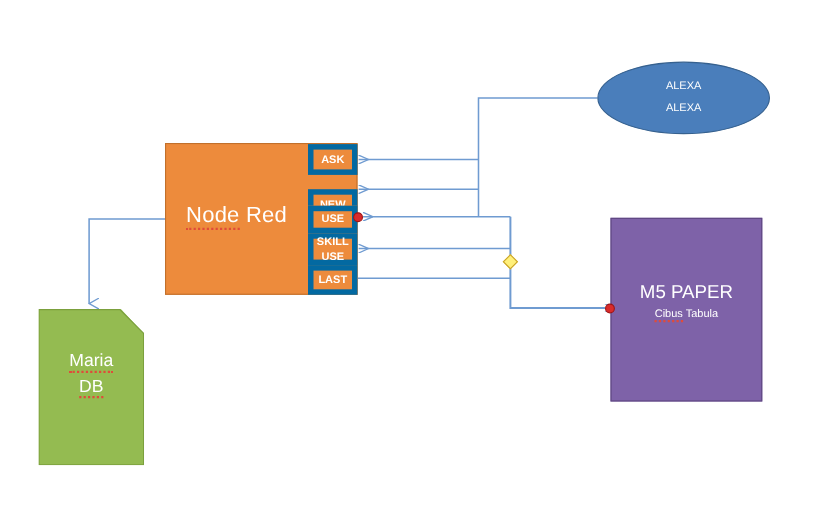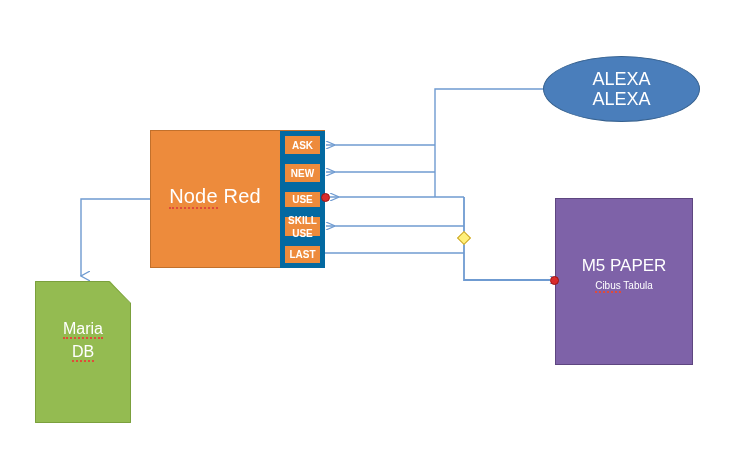--- a/index.html
+++ b/index.html
@@ -78,21 +78,21 @@
     position: absolute;
     left: 543px;
     top: 56px;
     width: 157px;
     height: 66px;
     border-radius: 50%;
     background: #4A7EBB;
     border: 1px solid #36618F;
     box-sizing: border-box;
     color: #FFFFFF;
-    font-size: 18px;
+    font-size: 10px;
     line-height: 20px;
     display: flex;
     flex-direction: column;
     align-items: center;
     justify-content: center;
     text-align: center;
   }
 
   
   .m5-box {
@@ -215,21 +215,21 @@
   </div>
 
   <div class="node-red-block"></div>
   <div class="node-red-label">
     <span class="sp-red">Node</span><span> </span><span>Red</span>
   </div>
 
   <div class="subrow" style="top:131px; height:28px;">
     <span>ASK</span>
   </div>
-  <div class="subrow" style="top:159px; height:28px;">
+  <div class="subrow" style="top:172px; height:28px;">
     <span>NEW</span>
   </div>
   <div class="subrow" style="top:187px; height:25px;">
     <span>USE</span>
   </div>
   <div class="subrow" style="top:212px; height:29px;">
     <span>SKILL</span>
     <span>USE</span>
   </div>
   <div class="subrow" style="top:241px; height:27px;">

